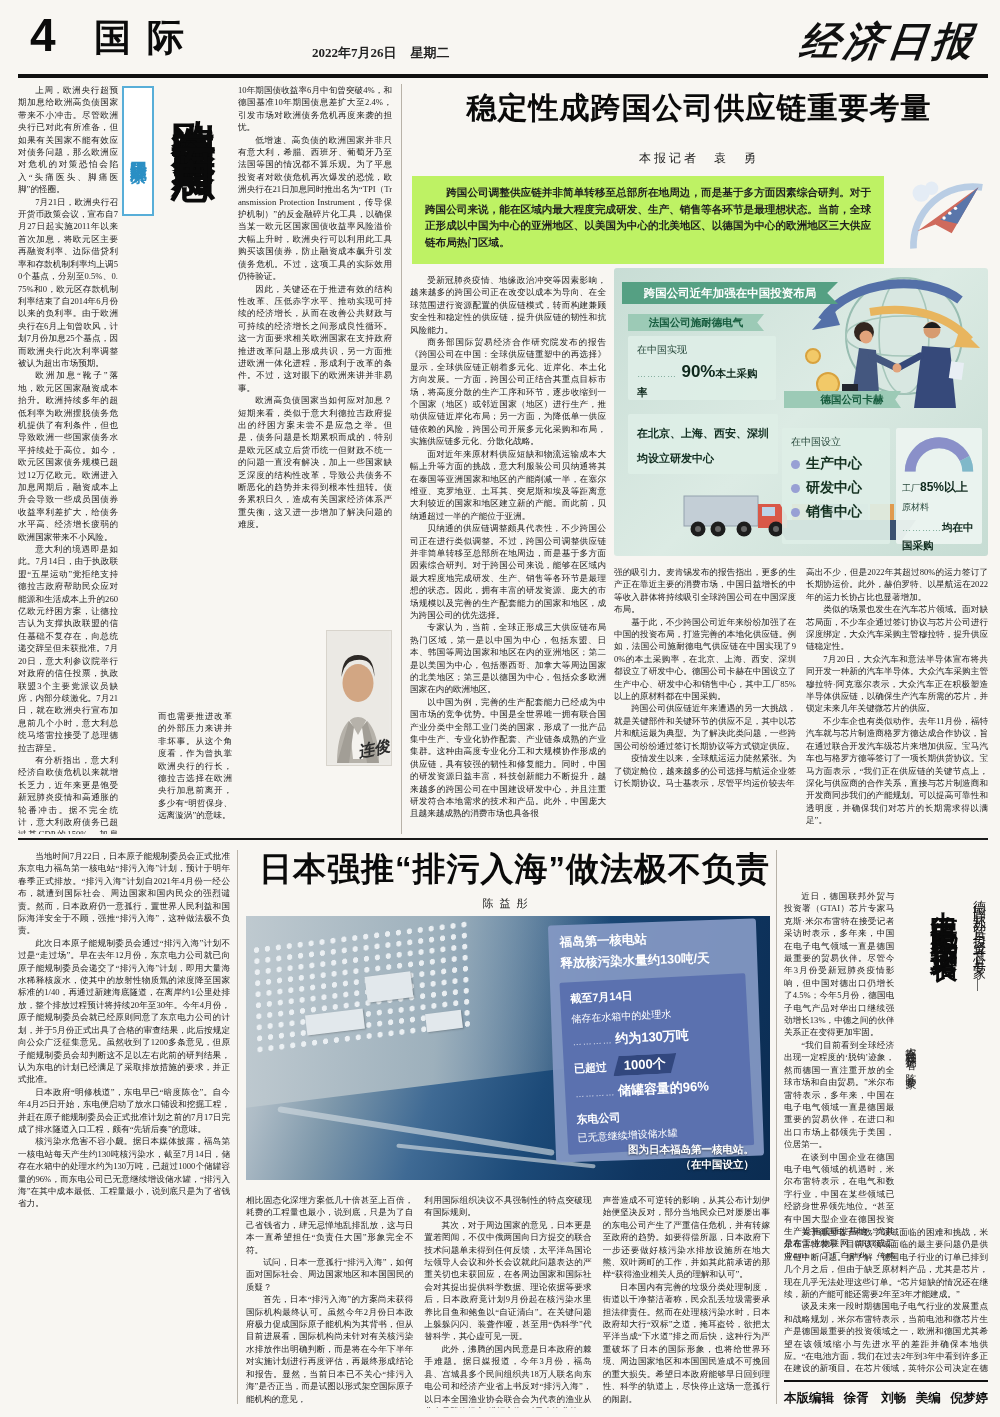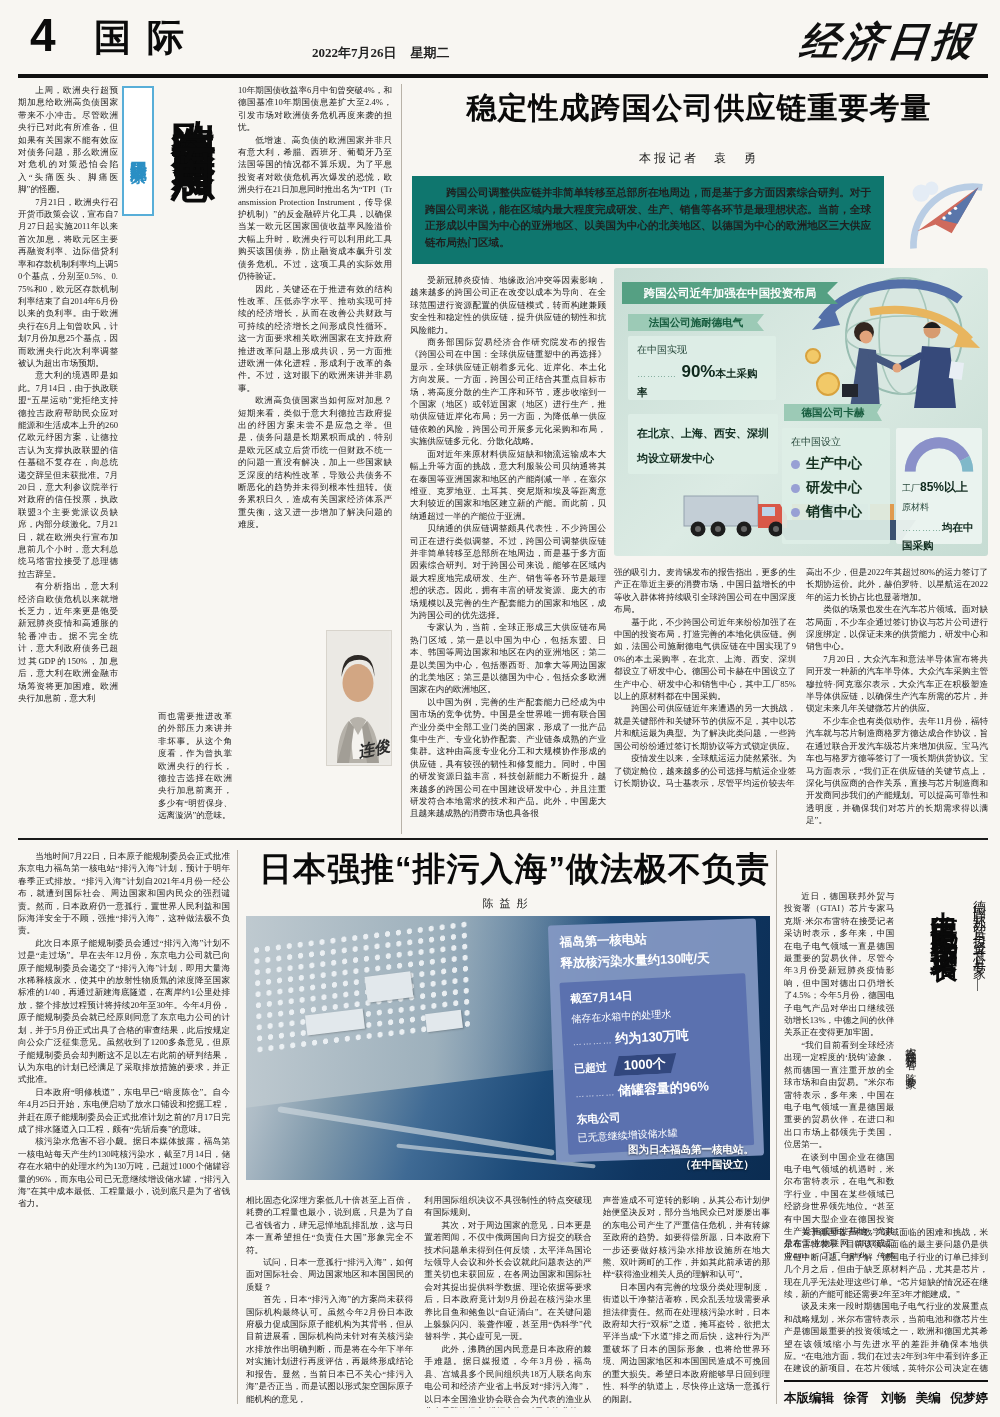--- a/index.html
+++ b/index.html
@@ -46,41 +46,41 @@
   .portrait svg{display:block;}
   .signature{position:absolute;right:1px;bottom:5px;font-style:italic;font-weight:bold;font-size:16px;
            transform:rotate(-12deg);color:#2b2b2b;font-family:"DejaVu Serif",serif;}
   .vdiv1{left:383px;top:0;height:750px;}
 
   
   .supply{position:absolute;left:392px;top:0;width:578px;height:750px;}
   .s-headline{position:absolute;left:0;top:4px;width:100%;text-align:center;margin:0;font-size:30px;
            font-weight:900;letter-spacing:1px;color:#0a0a0a;}
   .s-byline{position:absolute;top:66px;width:100%;text-align:center;font-size:12px;letter-spacing:3px;color:#222;}
-  .s-lead{position:absolute;left:2px;top:92px;width:472px;height:88px;background:#0f766e;
+  .s-lead{position:absolute;left:2px;top:92px;width:472px;height:88px;background:#bef264;
            padding:9px 13px;box-sizing:border-box;}
   .s-lead p{margin:0;font-size:10.6px;line-height:16.5px;font-weight:bold;text-indent:2em;
            text-align:justify;color:#1f1f1f;word-break:break-all;}
   .s-plane{position:absolute;left:492px;top:84px;width:86px;height:96px;}
   .s-col1{position:absolute;left:0;top:190px;width:196px;height:560px;}
   .s-col2{position:absolute;left:204px;top:482px;width:182px;height:268px;}
   .s-col3{position:absolute;left:396px;top:482px;width:182px;height:268px;}
 
   
   .s-info{position:absolute;left:204px;top:184px;width:374px;height:288px;overflow:hidden;
           background:linear-gradient(135deg,#c8ddd5 0%,#dcebe4 50%,#c6dcd3 100%);border-radius:3px;}
   .i-svg{position:absolute;inset:0;}
   .i-title{position:absolute;left:8px;top:14px;width:216px;height:22px;background:#55a083;color:#fff;
           font:bold 11.5px/22px "Liberation Sans","DejaVu Sans",sans-serif;text-align:center;
           clip-path:polygon(0 0,100% 0,95% 50%,100% 100%,0 100%);}
   .i-banner{position:absolute;height:17px;background:#9ccab6;color:#175c3e;text-align:center;
           font:900 10.5px/17px "Liberation Sans","DejaVu Sans",sans-serif;
           clip-path:polygon(0 0,100% 0,95% 50%,100% 100%,0 100%);}
   .i-b1{left:14px;top:46px;width:136px;}
-  .i-b3{left:170px;top:136px;width:98px;}
+  .i-b3{left:170px;top:123px;width:98px;padding-left:19px;}
   .i-box{position:absolute;background:rgba(222,238,230,.93);border-radius:2px;box-sizing:border-box;
           padding:7px 9px;color:#173a2c;font-family:"Liberation Sans","DejaVu Sans",sans-serif;}
   .i-box1{left:14px;top:68px;width:148px;height:64px;}
   .i-box2{left:14px;top:146px;width:150px;height:60px;font-size:11px;font-weight:900;line-height:25px;color:#132f22;}
   .i-box3{left:168px;top:160px;width:108px;height:116px;}
   .i-box4{left:282px;top:160px;width:86px;height:116px;background:rgba(235,244,239,.96);padding:5px 6px;}
   .i-line{font-size:10px;color:#26473a;}
   .i-leader{color:#74a492;font-size:9px;letter-spacing:1px;}
   .i-big{font-size:17px;font-weight:900;color:#0e281c;}
   .i-med{font-size:10.5px;font-weight:900;color:#0e281c;}
@@ -154,20 +154,21 @@
   </div>
   <div class="masthead">经济日报</div>
   <div class="header-rule"></div>
 
   <section class="top">
 
     <article class="europe">
       <div class="e-col1 bodytext">
           <p>上周，欧洲央行超预期加息给欧洲高负债国家带来不小冲击。尽管欧洲央行已对此有所准备，但如果有关国家不能有效应对债务问题，那么欧洲应对危机的对策恐怕会陷入“头痛医头、脚痛医脚”的怪圈。</p>
           <p>7月21日，欧洲央行召开货币政策会议，宣布自7月27日起实施2011年以来首次加息，将欧元区主要再融资利率、边际借贷利率和存款机制利率均上调50个基点，分别至0.5%、0.75%和0，欧元区存款机制利率结束了自2014年6月份以来的负利率。由于欧洲央行在6月上旬曾吹风，计划7月份加息25个基点，因而欧洲央行此次利率调整被认为超出市场预期。</p>
+          <p>欧洲加息“靴子”落地，欧元区国家融资成本抬升。欧洲持续多年的超低利率为欧洲摆脱债务危机提供了有利条件，但也导致欧洲一些国家债务水平持续处于高位。如今，欧元区国家债务规模已超过12万亿欧元。欧洲进入加息周期后，融资成本上升会导致一些成员国债券收益率利差扩大，给债务水平高、经济增长疲弱的欧洲国家带来不小风险。</p>
           <p>意大利的境遇即是如此。7月14日，由于执政联盟“五星运动”党拒绝支持德拉吉政府帮助民众应对能源和生活成本上升的260亿欧元纾困方案，让德拉吉认为支撑执政联盟的信任基础不复存在，向总统递交辞呈但未获批准。7月20日，意大利参议院举行对政府的信任投票，执政联盟3个主要党派议员缺席，内部分歧激化。7月21日，就在欧洲央行宣布加息前几个小时，意大利总统马塔雷拉接受了总理德拉吉辞呈。</p>
           <p>有分析指出，意大利经济自欧债危机以来就增长乏力，近年来更是饱受新冠肺炎疫情和高通胀的轮番冲击。据不完全统计，意大利政府债务已超过其GDP的150%，加息后，意大利在欧洲金融市场筹资将更加困难。欧洲央行加息前，意大利</p>
         </div>
       <div class="e-label vtext">国际经济观察</div>
       <h1 class="e-headline vtext">欧洲高负债国家如何面对加息</h1>
       <div class="e-strip bodytext">
         <p class="cont">而也需要推进改革的外部压力来讲并非坏事。从这个角度看，作为曾执掌欧洲央行的行长，德拉吉选择在欧洲央行加息前离开，多少有“明哲保身、远离漩涡”的意味。</p>
       </div>
       <div class="e-col2 bodytext">
         <div class="spacer-r"></div>
@@ -303,21 +304,21 @@
       </div>
 
       <div class="s-col2 bodytext">
           <p class="cont">强的吸引力。麦肯锡发布的报告指出，更多的生产正在靠近主要的消费市场，中国日益增长的中等收入群体将持续吸引全球跨国公司在中国深度布局。</p>
           <p>基于此，不少跨国公司近年来纷纷加强了在中国的投资布局，打造完善的本地化供应链。例如，法国公司施耐德电气供应链在中国实现了90%的本土采购率，在北京、上海、西安、深圳都设立了研发中心。德国公司卡赫在中国设立了生产中心、研发中心和销售中心，其中工厂85%以上的原材料都在中国采购。</p>
           <p>跨国公司供应链近年来遭遇的另一大挑战，就是关键部件和关键环节的供应不足，其中以芯片和航运最为典型。为了解决此类问题，一些跨国公司纷纷通过签订长期协议等方式锁定供应。</p>
           <p>疫情发生以来，全球航运运力陡然紧张。为了锁定舱位，越来越多的公司选择与航运企业签订长期协议。马士基表示，尽管平均运价较去年</p>
         </div>
       <div class="s-col3 bodytext">
           <p class="cont">高出不少，但是2022年其超过80%的运力签订了长期协运价。此外，赫伯罗特、以星航运在2022年的运力长协占比也显著增加。</p>
-          <p>类似的场景也发生在汽车芯片领域。面对缺芯局面，不少车企通过签订协议与芯片公司进行深度绑定，以保证未来的供货能力，研发中心和销售中心。</p>
+          <p>类似的场景也发生在汽车芯片领域。面对缺芯局面，不少车企通过签订协议与芯片公司进行深度绑定，大众汽车采购主管穆拉特，提升供应链稳定性。</p>
           <p>7月20日，大众汽车和意法半导体宣布将共同开发一种新的汽车半导体。大众汽车采购主管穆拉特·阿克塞尔表示，大众汽车正在积极塑造半导体供应链，以确保生产汽车所需的芯片，并锁定未来几年关键微芯片的供应。</p>
           <p>不少车企也有类似动作。去年11月份，福特汽车就与芯片制造商格罗方德达成合作协议，旨在通过联合开发汽车级芯片来增加供应。宝马汽车也与格罗方德等签订了一项长期供货协议。宝马方面表示，“我们正在供应链的关键节点上，深化与供应商的合作关系，直接与芯片制造商和开发商同步我们的产能规划。可以提高可靠性和透明度，并确保我们对芯片的长期需求得以满足”。</p>
         </div>
     </article>
   </section>
 
   <div class="mid-rule"></div>
 
   <section class="bottom">
 

